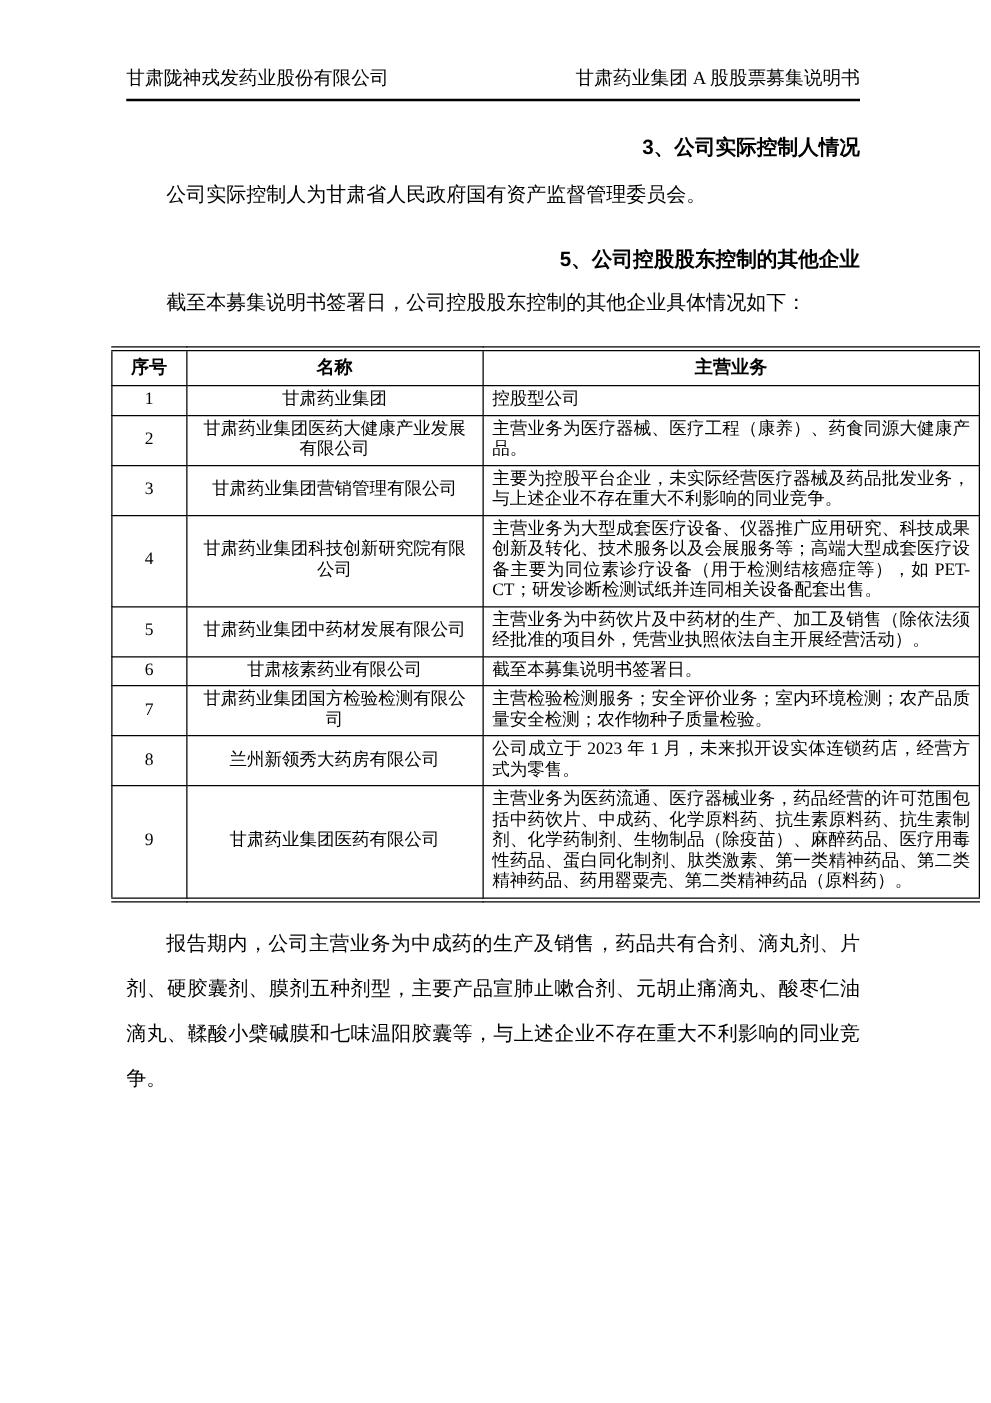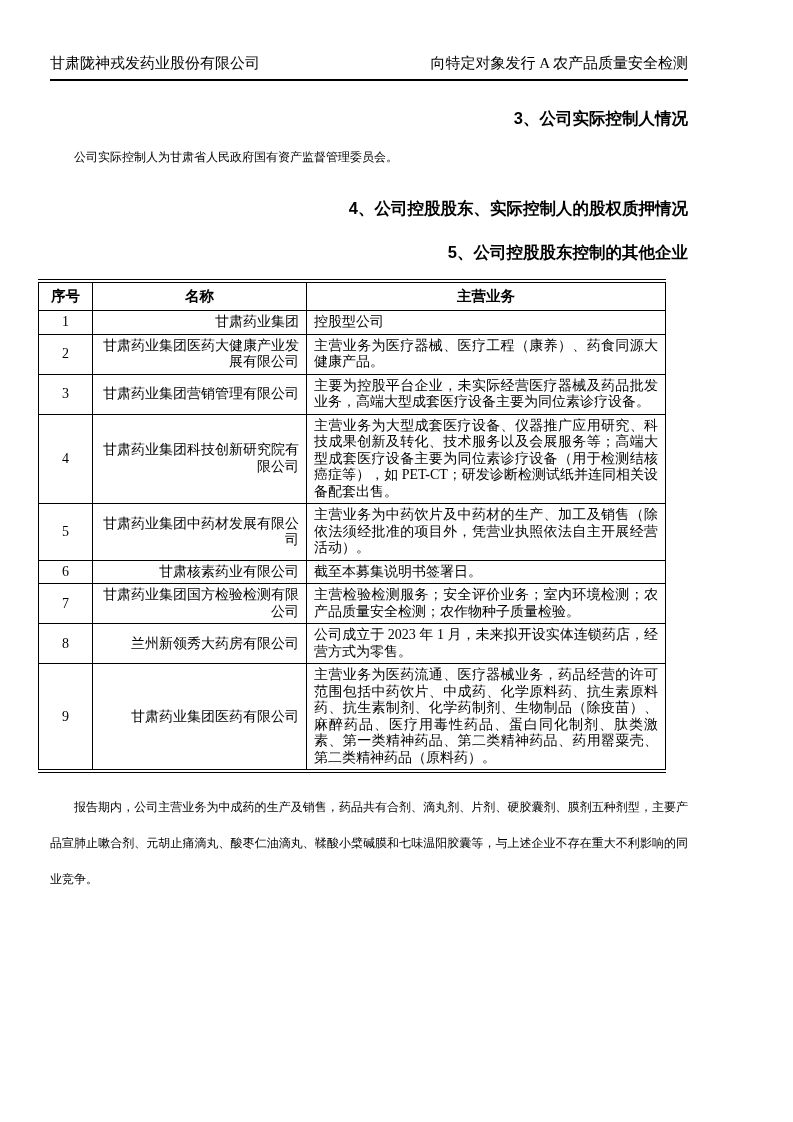--- a/index.html
+++ b/index.html
@@ -3,21 +3,21 @@
 <meta charset="utf-8">
 <style>
   html,body{margin:0;padding:0;background:#fff;}
   .page{
     position:relative;
     width:793px;height:1122px;
     background:#ffffff;
     color:#000;
     font-family:"Liberation Serif","DejaVu Serif",serif;
     box-sizing:border-box;
-    padding:0 105px 0 50px;
+    padding:0 105px 0 101px;
     overflow:hidden;
   }
   
   .doc-header{
     display:flex;justify-content:space-between;align-items:flex-end;
     padding-top:54px;padding-bottom:6px;
     border-bottom:2px solid #000;
     font-size:15px;line-height:19px;
   }
   
@@ -26,66 +26,66 @@
     font-weight:bold;font-size:16.5px;line-height:22px;
     padding-left:34px;
     text-align:right;
   }
   .h3x{margin:26px 0 0 0;}
   .h4x{margin:22px 0 0 0;}
   .h5x{margin:22px 0 0 0;}
   .hsub{margin:20px 0 0 0;}
   
   .para{
-    font-size:12px;line-height:36px;
+    font-size:16px;line-height:36px;
     text-align:justify;
     text-indent:2em;
     margin:6px 0 0 0;
   }
   .para-first{margin-top:10px;}
   
   table.biz{
     border-collapse:collapse;
-    width:628px;
+    width:695px;
     margin:16px 0 0 -12px;
     font-size:14px;line-height:1.18;
     border-top:4px double #000;
     border-bottom:4px double #000;
   }
   table.biz th,table.biz td{
     border:1px solid #000;
     padding:3px 7px;
     vertical-align:middle;
   }
   table.biz th{
     font-family:"Liberation Sans","DejaVu Sans",sans-serif;
     font-weight:bold;font-size:14.5px;
     text-align:center;
     padding:5px 4px;
   }
   td.c-no{text-align:center;width:36px;}
-  td.c-name{width:188px;text-align:right;}
+  td.c-name{width:188px;text-align:center;}
   td.c-biz{text-align:justify;}
 </style>
 </head>
 <body>
 
 <div class="page">
 
   <div class="doc-header">
     <span>甘肃陇神戎发药业股份有限公司</span>
-    <span>向特定对象发行 A 农产品质量安全检测</span>
+    <span>甘肃药业集团 A 股股票募集说明书</span>
   </div>
 
   <div class="h-num h3x">3、公司实际控制人情况</div>
   <p class="para para-first">公司实际控制人为甘肃省人民政府国有资产监督管理委员会。</p>
 
-  <div class="h-num h4x">4、公司控股股东、实际控制人的股权质押情况</div>
 
   <div class="h-num h5x">5、公司控股股东控制的其他企业</div>
+  <p class="para">截至本募集说明书签署日，公司控股股东控制的其他企业具体情况如下：</p>
 
 
   <table class="biz">
     <colgroup>
       <col style="width:50px">
         <col style="width:203px">
         <col style="width:340px">
     </colgroup>
     <thead>
       <tr>
@@ -101,21 +101,21 @@
         <td class="c-biz">控股型公司</td>
       </tr>
       <tr>
         <td class="c-no">2</td>
         <td class="c-name">甘肃药业集团医药大健康产业发展有限公司</td>
         <td class="c-biz">主营业务为医疗器械、医疗工程（康养）、药食同源大健康产品。</td>
       </tr>
       <tr>
         <td class="c-no">3</td>
         <td class="c-name">甘肃药业集团营销管理有限公司</td>
-        <td class="c-biz">主要为控股平台企业，未实际经营医疗器械及药品批发业务，高端大型成套医疗设备主要为同位素诊疗设备。</td>
+        <td class="c-biz">主要为控股平台企业，未实际经营医疗器械及药品批发业务，与上述企业不存在重大不利影响的同业竞争。</td>
       </tr>
       <tr>
         <td class="c-no">4</td>
         <td class="c-name">甘肃药业集团科技创新研究院有限公司</td>
         <td class="c-biz">主营业务为大型成套医疗设备、仪器推广应用研究、科技成果创新及转化、技术服务以及会展服务等；高端大型成套医疗设备主要为同位素诊疗设备（用于检测结核癌症等），如 PET-CT；研发诊断检测试纸并连同相关设备配套出售。</td>
       </tr>
       <tr>
         <td class="c-no">5</td>
         <td class="c-name">甘肃药业集团中药材发展有限公司</td>
         <td class="c-biz">主营业务为中药饮片及中药材的生产、加工及销售（除依法须经批准的项目外，凭营业执照依法自主开展经营活动）。</td>

